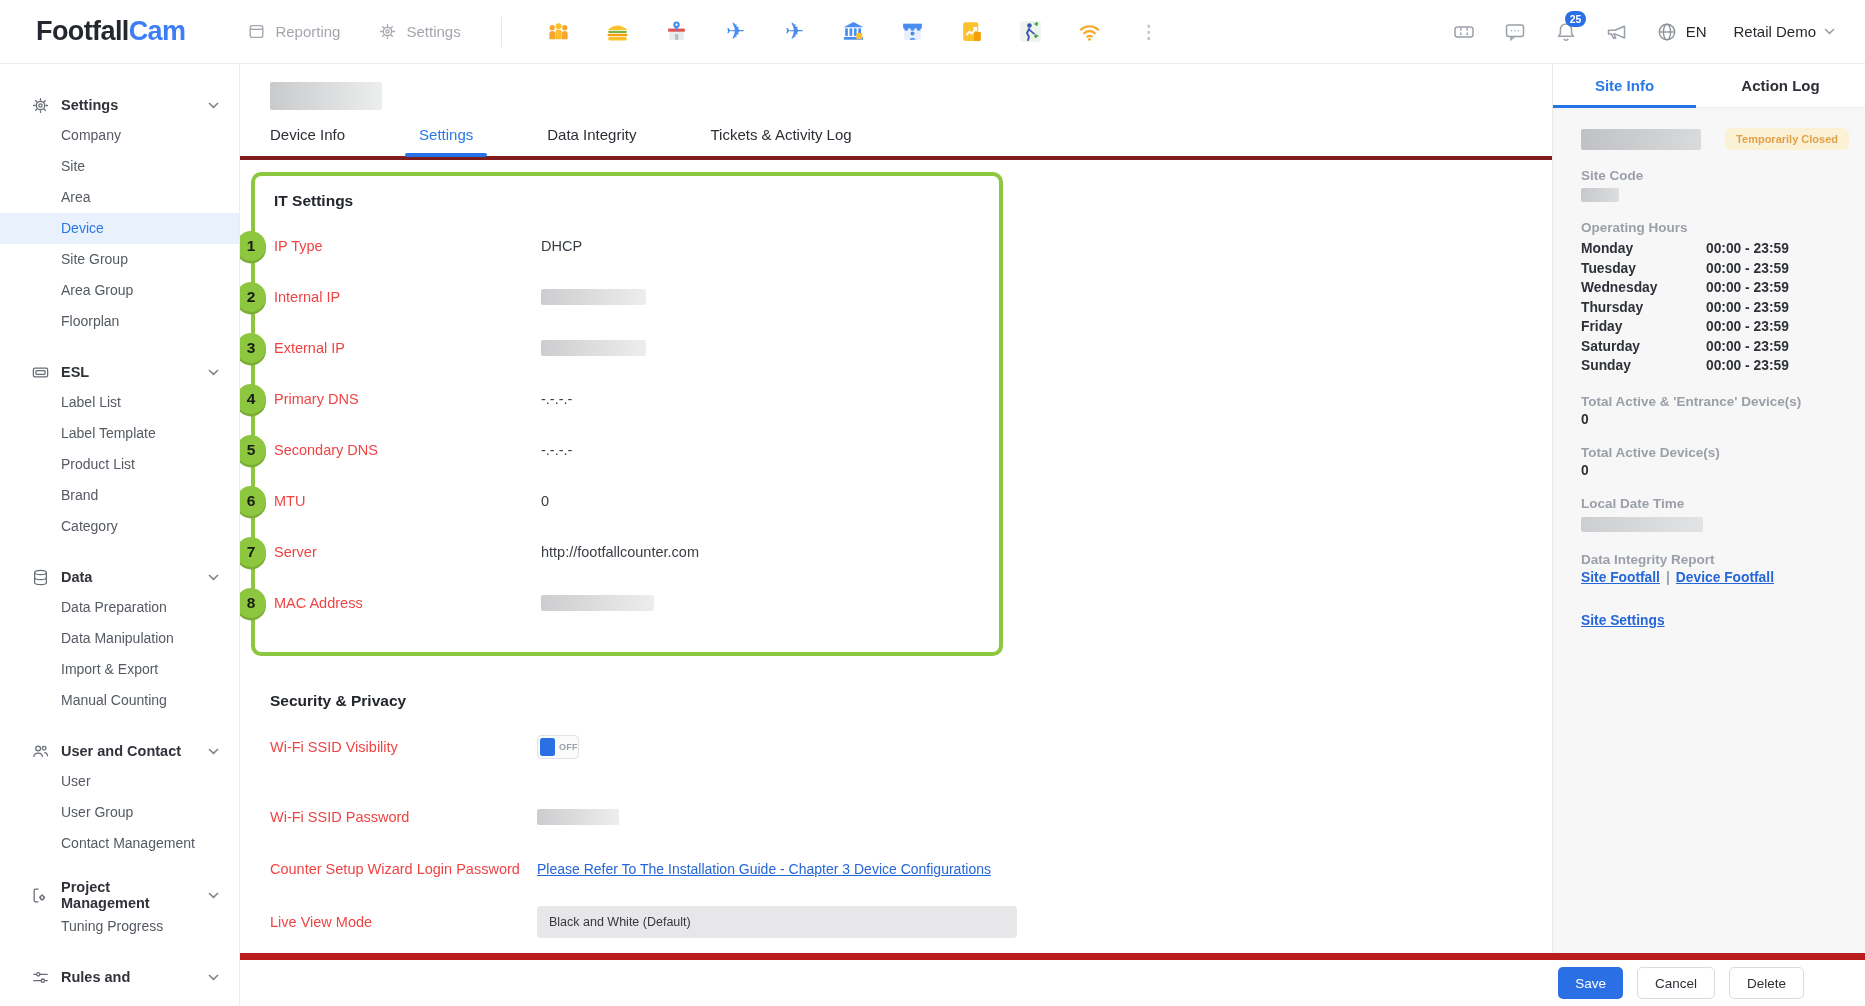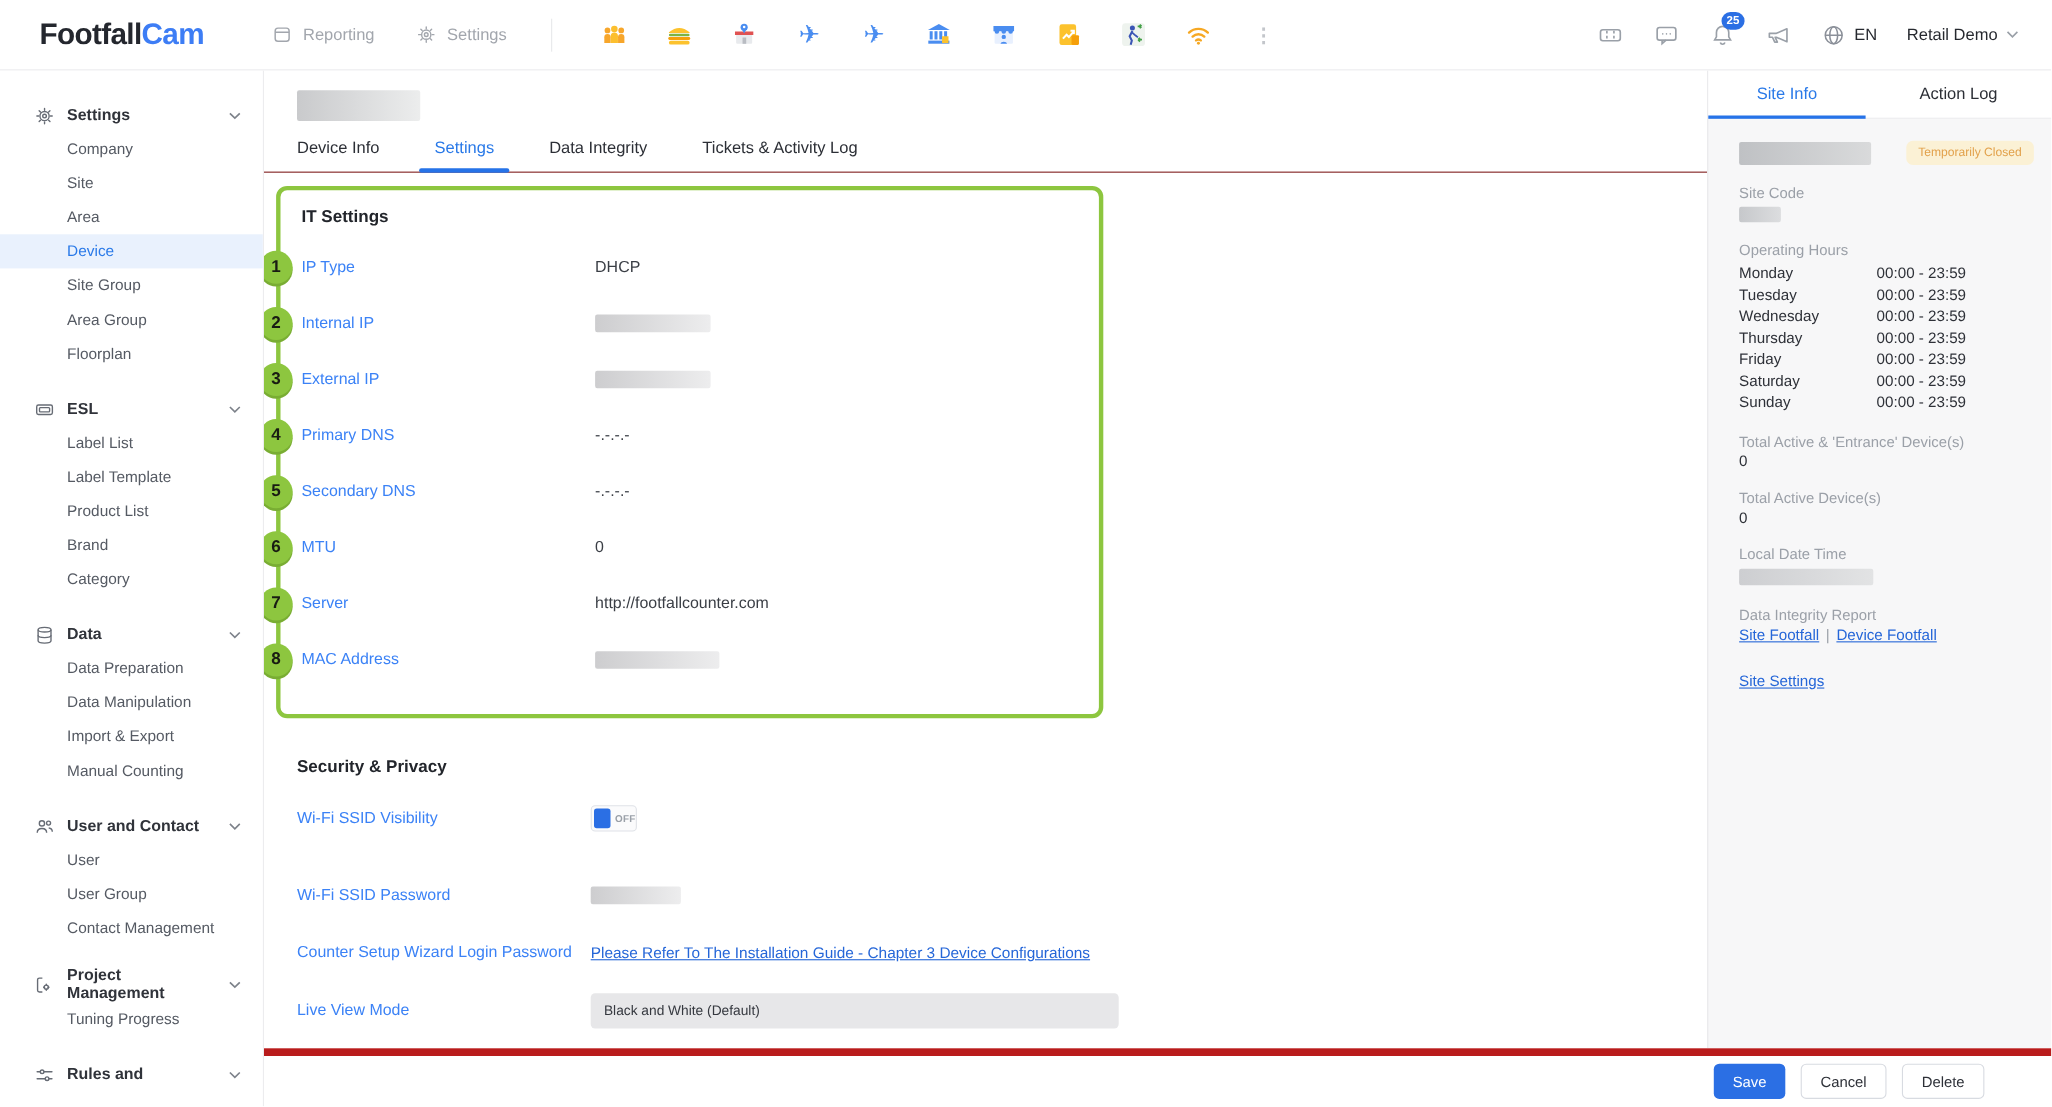--- a/index.html
+++ b/index.html
@@ -34,50 +34,50 @@
   .sect-h .lbl{flex:1;line-height:16px;}
   .sect-h .icn{width:20px;height:20px;flex:none;display:flex;align-items:center;justify-content:center;color:#676c75;font-size:17px;}
   .item{height:31px;line-height:31px;padding-left:61px;font-size:14px;color:#555a63;cursor:pointer;}
   .item.sel{background:#e9f1fd;color:#2979e8;}
 
   
   .main{position:absolute;left:240px;top:64px;right:313px;bottom:53px;background:#fff;overflow:hidden;
         box-sizing:border-box;padding-top:18px;}
   .ph{border-radius:2px;background:linear-gradient(90deg,#c9cacc 0%,#eceded 100%);}
   .devname-ph{margin-left:30px;width:112px;height:28px;}
-  .tabs{display:flex;gap:50px;padding-left:30px;margin-top:16px;border-bottom:1px solid #7f1d1d;text-align:right;}
+  .tabs{display:flex;gap:74px;padding-left:30px;margin-top:16px;border-bottom:4px solid #7f1d1d;text-align:right;}
   .tab{font-size:15px;color:#2c2f36;padding-bottom:13px;position:relative;cursor:pointer;white-space:nowrap;}
   .tab.active{color:#2979e8;}
   .tab.active::after{content:"";position:absolute;left:-14px;right:-14px;bottom:-1px;height:4px;background:#2673e8;border-radius:2px;}
 
   .greenbox{margin:12px 0 0 11px;width:752px;border:4px solid #8dc63f;border-radius:10px;
             padding:16px 0 24px;position:relative;box-sizing:border-box;}
   .sec-title{font-size:15.5px;font-weight:700;color:#22252b;}
   .greenbox .sec-title{margin:0 0 10px 19px;}
   .itrow{position:relative;height:51px;display:flex;align-items:center;padding-left:19px;}
   .itrow .num{position:absolute;left:-19px;top:50%;transform:translateY(-50%);width:30px;height:30px;border-radius:50%;
               background:#8dc63f;box-shadow:0 2.5px 0 0 #79ad33;color:#191c13;font-weight:700;font-size:15.5px;
               display:flex;align-items:center;justify-content:center;}
-  .flabel{width:267px;color:#3b82f6;font-size:14.5px;flex:none;}
+  .flabel{width:267px;color:#ef4444;font-size:14.5px;flex:none;}
   .fvalue{color:#3a3e45;font-size:14.5px;}
   .ph-bar{height:16px;border-radius:2px;background:linear-gradient(90deg,#cdcdcf 0%,#ededee 100%);}
 
   .sec2{margin-top:36px;padding-left:30px;}
   .srow{display:flex;align-items:center;min-height:26px;}
   .toggle{width:42px;height:24px;border:1px solid #dfe2e7;background:#fbfbfc;border-radius:4px;
           display:flex;align-items:center;cursor:pointer;box-sizing:border-box;}
   .toggle .knob{width:15px;height:18px;background:#2b6fe4;border-radius:2.5px;margin:0 4px 0 2px;flex:none;}
   .toggle .state{font-size:9px;font-weight:700;color:#9aa0a8;letter-spacing:.3px;}
   .linkblue{color:#2566d8;text-decoration:underline;font-size:14px;cursor:pointer;}
   .select{width:480px;height:32px;background:#e7e7e9;border-radius:4px;display:flex;align-items:center;
           padding-left:12px;font-size:12.5px;color:#35383f;box-sizing:border-box;cursor:default;}
 
   
   .rpanel{position:absolute;top:64px;right:0;width:313px;bottom:53px;border-left:1px solid #e8e8ea;
-          background:#f7f7f8;box-sizing:border-box;display:flex;flex-direction:column;}
+          background:#f7f7f8;box-sizing:border-box;display:flex;flex-direction:column;font-weight:bold;}
   .rp-tabs{height:43px;background:#fff;display:flex;border-bottom:1px solid #ececee;flex:none;}
   .rp-tab{display:flex;align-items:center;justify-content:center;font-size:15px;color:#2c2f36;position:relative;cursor:pointer;}
   .rp-tab.t1{flex:0 0 143px;}
   .rp-tab.t2{flex:1;}
   .rp-tab.active{color:#2979e8;}
   .rp-tab.active::after{content:"";position:absolute;bottom:-1px;left:0;right:0;height:3px;background:#2673e8;}
   .rp-body{padding:20px 16px 0 28px;overflow:hidden;}
   .rp-row1{display:flex;align-items:center;justify-content:space-between;}
   .sitename-ph{width:120px;height:21px;border-radius:2px;background:linear-gradient(90deg,#bfc1c4 0%,#d9dadb 100%);}
   .badge-closed{background:#fbf1d5;color:#e2a14b;font-size:11px;padding:5px 11px;border-radius:6px;white-space:nowrap;}

